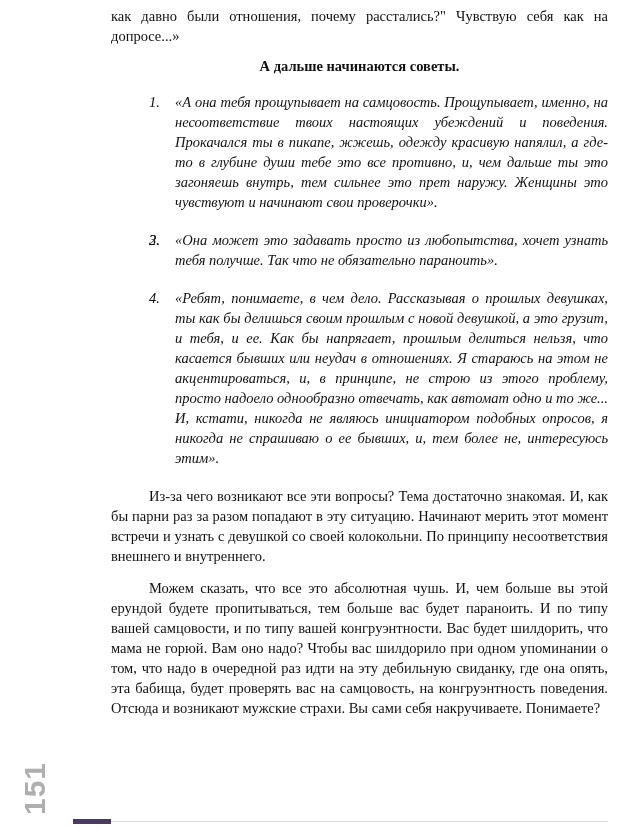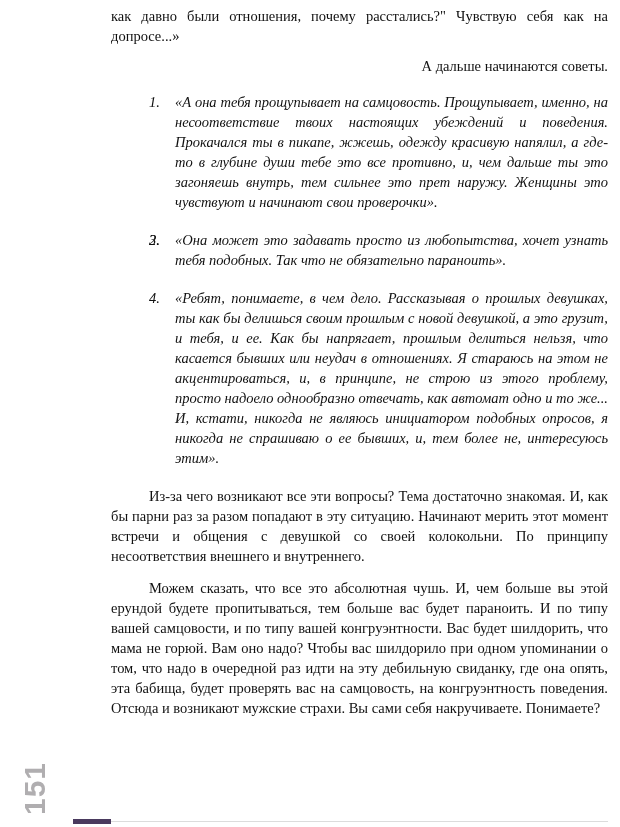--- a/index.html
+++ b/index.html
@@ -24,22 +24,22 @@
     width: 497px;
     font-size: 14.5px;
     line-height: 20px;
   }
   .intro {
     margin: 0 0 10px 0;
     text-align: justify;
   }
   .heading {
     margin: 6px 0 16px 0;
-    font-weight: normal;
-    text-align: right;
+    font-weight: bold;
+    text-align: center;
   }
   .list {
     margin: 0;
   }
   .list-item {
     position: relative;
     padding-left: 64px;
     margin-bottom: 18px;
     font-style: italic;
     text-align: justify;
@@ -100,31 +100,31 @@
         <span class="num">1.</span>
         <span class="text">«А она тебя прощупывает на самцовость. Прощупывает, именно, на несоответствие твоих настоящих убеждений и поведения. Прокачался ты в пикапе, жжешь, одежду красивую напялил, а где-то в глубине души тебе это все противно, и, чем дальше ты это загоняешь внутрь, тем сильнее это прет наружу. Женщины это чувствуют и начинают свои проверочки».</span>
       </div>
 
       <div class="list-item">
         <span class="num">2.</span>
       </div>
 
       <div class="list-item">
         <span class="num">3.</span>
-        <span class="text">«Она может это задавать просто из любопытства, хочет узнать тебя подобных. Так что не обязательно параноить».</span>
+        <span class="text">«Она может это задавать просто из любопытства, хочет узнать тебя получше. Так что не обязательно параноить».</span>
       </div>
 
       <div class="list-item">
         <span class="num">4.</span>
         <span class="text">«Ребят, понимаете, в чем дело. Рассказывая о прошлых девушках, ты как бы делишься своим прошлым с новой девушкой, а это грузит, и тебя, и ее. Как бы напрягает, прошлым делиться нельзя, что касается бывших или неудач в отношениях. Я стараюсь на этом не акцентироваться, и, в принципе, не строю из этого проблему, просто надоело однообразно отвечать, как автомат одно и то же... И, кстати, никогда не являюсь инициатором подобных опросов, я никогда не спрашиваю о ее бывших, и, тем более не, интересуюсь этим».</span>
       </div>
 
     </div>
 
-    <p class="para">Из-за чего возникают все эти вопросы? Тема достаточно знакомая. И, как бы парни раз за разом попадают в эту ситуацию. Начинают мерить этот момент встречи и общения с девушкой со своей колокольни. По принципу несоответствия внешнего и внутреннего.</p>
+    <p class="para">Из-за чего возникают все эти вопросы? Тема достаточно знакомая. И, как бы парни раз за разом попадают в эту ситуацию. Начинают мерить этот момент встречи и узнать с девушкой со своей колокольни. По принципу несоответствия внешнего и внутреннего.</p>
 
     <p class="para">Можем сказать, что все это абсолютная чушь. И, чем больше вы этой ерундой будете пропитываться, тем больше вас будет параноить. И по типу вашей самцовости, и по типу вашей конгруэнтности. Вас будет шилдорить, что мама не горюй. Вам оно надо? Чтобы вас шилдорило при одном упоминании о том, что надо в очередной раз идти на эту дебильную свиданку, где она опять, эта бабища, будет проверять вас на самцовость, на конгруэнтность поведения. Отсюда и возникают мужские страхи. Вы сами себя накручиваете. Понимаете?</p>
 
   </div>
 
   <div class="page-number">151</div>
 
   <div class="footer-rule"></div>
   <div class="footer-accent"></div>
 </div>

